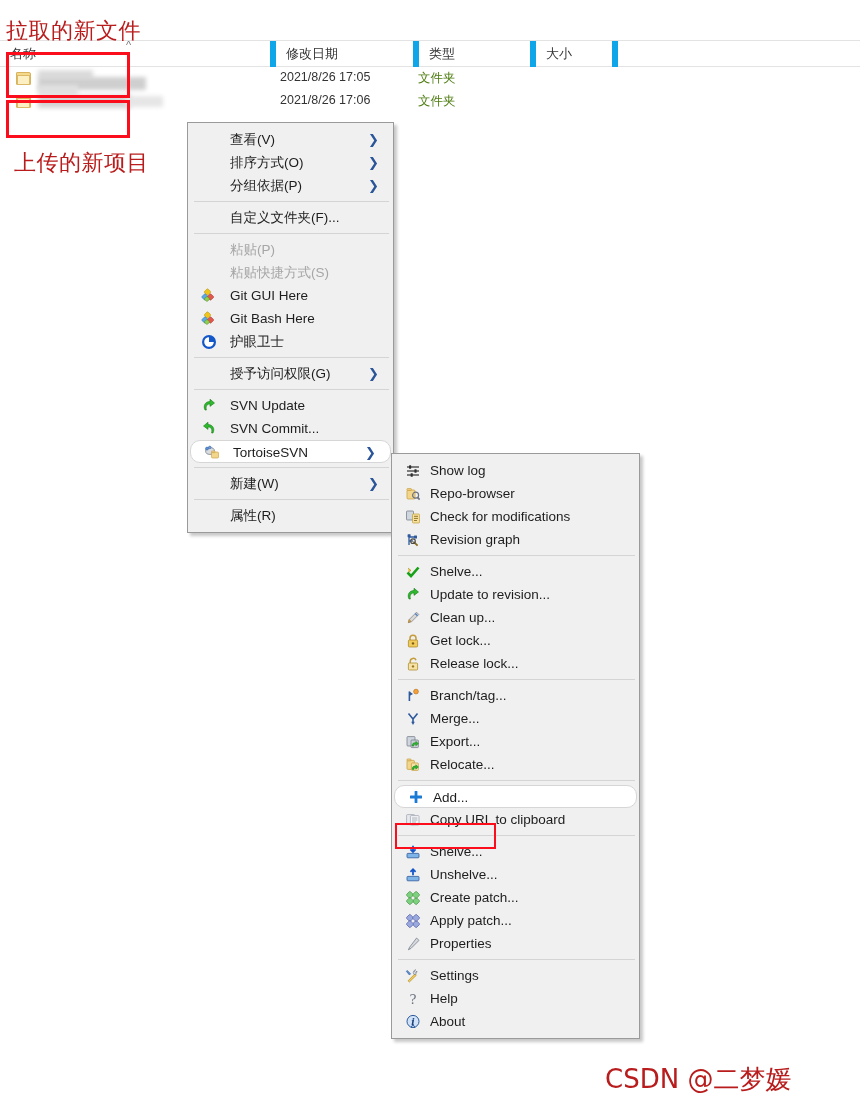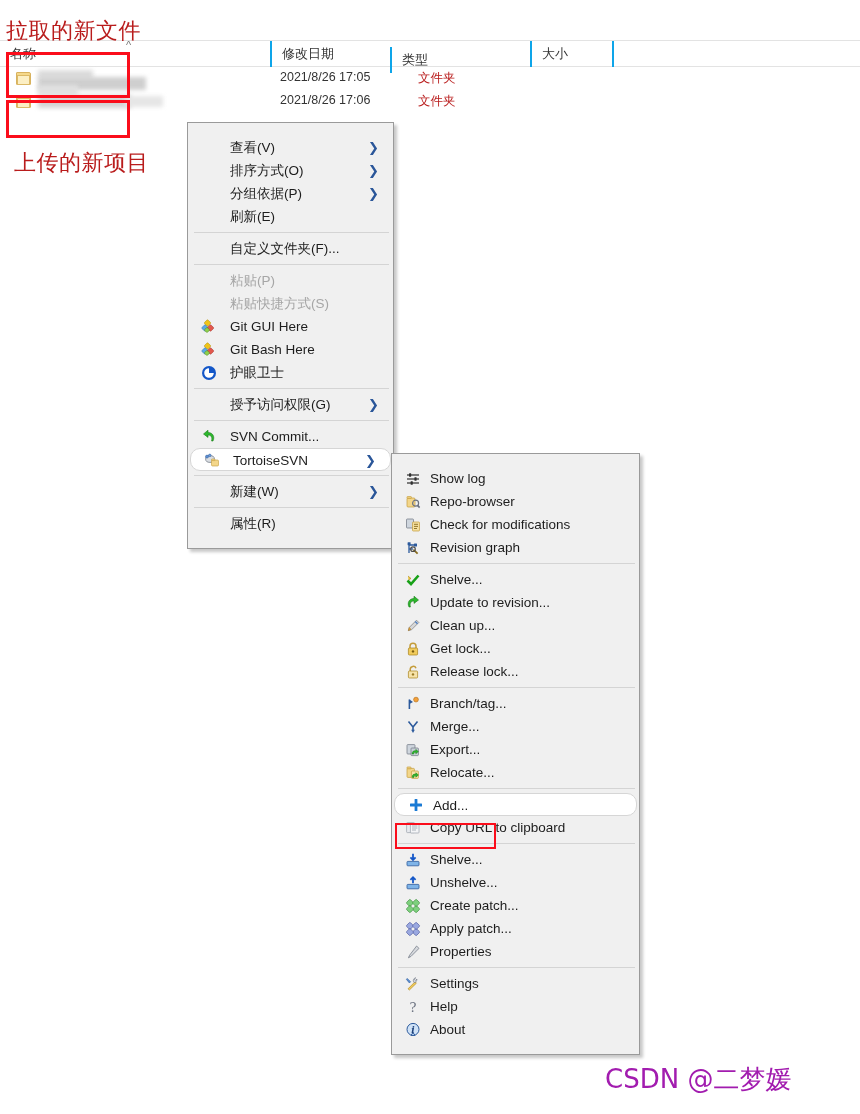--- a/index.html
+++ b/index.html
@@ -22,26 +22,26 @@
     position: absolute; left: 0; top: 40px; width: 860px; height: 27px;
     border-top: 1px solid #e3e3e3;
     border-bottom: 1px solid #e3e3e3;
     box-sizing: border-box;
   }
   .col-header {
     position: absolute; top: 0; height: 26px; line-height: 26px;
     font-size: 13px; color: #333;
     padding-left: 10px;
     box-sizing: border-box;
-    border-left: 2px solid #0ea5e9;
+    border-left: 6px solid #0ea5e9;
   }
   .col-header.first { border-left: none; }
   .col-name  { left: 0;   width: 270px; }
   .col-date  { left: 270px; width: 143px; }
-  .col-type  { left: 390px; width: 117px; margin-top: 6px; }
+  .col-type  { left: 413px; width: 117px; }
   .col-size  { left: 530px; width: 82px; }
   .col-pad   { left: 612px; width: 248px; }
 
   .sort-caret {
     position: absolute; left: 126px; top: 40px;
     font-size: 11px; color: #777; line-height: 10px;
   }
 
   .file-row { position: absolute; left: 0; width: 860px; height: 21px; }
   .file-row.r1 { top: 70px; }
@@ -65,21 +65,21 @@
     position: absolute; background: #d2d2d2;
     filter: blur(2px);
   }
   .redacted.b1a { left: 38px; top: 0px;  width: 55px; height: 9px;  background:#dcdcdc; }
   .redacted.b1b { left: 38px; top: 7px;  width: 108px; height: 13px; background:#cfcfcf; }
   .redacted.b2a { left: 38px; top: -8px; width: 40px; height: 10px; background:#e0e0e0; }
   .redacted.b2b { left: 38px; top: 2px;  width: 93px; height: 13px; background:#d4d4d4; }
   .redacted.b2c { left: 125px; top: 3px; width: 38px; height: 11px; background:#e6e6e6; }
 
   .cell-date { position: absolute; left: 280px; top: 0; font-size: 12.5px; color: #333; }
-  .cell-type { position: absolute; left: 418px; top: 0; font-size: 12.5px; color: #b91c1c; }
+  .cell-type { position: absolute; left: 418px; top: 0; font-size: 12.5px; color: #4d7c0f; }
 
   
   .anno-text {
     position: absolute; color: #b91c1c; font-size: 22px;
     font-family: Liberation Mono, monospace;
     white-space: nowrap; letter-spacing: 0.5px;
   }
   #anno-top   { left: 6px;  top: 16px; }
   #anno-bottom{ left: 14px; top: 148px; }
 
@@ -90,21 +90,21 @@
   #anno-box-1 { left: 6px;  top: 52px; width: 124px; height: 46px; }
   #anno-box-2 { left: 6px;  top: 100px; width: 124px; height: 38px; }
   #anno-box-add { left: 395px; top: 823px; width: 101px; height: 26px; border-width: 2px; }
 
   
   .ctx-menu {
     position: absolute;
     background: #f0f0f0;
     border: 1px solid #9a9a9a;
     box-shadow: 3px 3px 3px rgba(0,0,0,0.22);
-    padding: 13px 0;
+    padding: 5px 0;
     box-sizing: border-box;
   }
   .ctx-item {
     position: relative;
     height: 23px; line-height: 23px;
     font-size: 13.5px;
     color: #1d1d1d;
     white-space: nowrap;
     padding-left: 42px;
     box-sizing: border-box;
@@ -136,21 +136,21 @@
 
   
   #menu-explorer { left: 187px; top: 122px; width: 207px; }
   
   #menu-tsvn { left: 391px; top: 453px; width: 249px; }
   #menu-tsvn .ctx-item { padding-left: 38px; font-size: 13.5px; }
 
   
   #watermark {
     position: absolute; left: 605px; top: 1062px;
-    font-size: 26px; color: #a21caf;
+    font-size: 26px; color: #b91c1c;
     white-space: nowrap;
     font-family: "DejaVu Sans", "Liberation Sans", sans-serif;
   }
 </style>
 </head>
 <body>
 
 <div id="explorer">
 
   <div class="col-header-row">
@@ -189,21 +189,20 @@
 
 <div class="anno-text" id="anno-top">拉取的新文件</div>
 <div class="anno-text" id="anno-bottom">上传的新项目</div>
 <div class="anno-box" id="anno-box-1"></div>
 <div class="anno-box" id="anno-box-2"></div>
 
 <div class="ctx-menu" id="menu-explorer">
     <div class="ctx-item"><span class="ctx-label">查看(V)</span><span class="ctx-arrow">❯</span></div>
     <div class="ctx-item"><span class="ctx-label">排序方式(O)</span><span class="ctx-arrow">❯</span></div>
     <div class="ctx-item"><span class="ctx-label">分组依据(P)</span><span class="ctx-arrow">❯</span></div>
-    <div class="ctx-item"><span class="ctx-label">刷新(E)</span></div>
     <div class="ctx-sep"></div>
     <div class="ctx-item"><span class="ctx-label">自定义文件夹(F)...</span></div>
     <div class="ctx-sep"></div>
     <div class="ctx-item disabled"><span class="ctx-label">粘贴(P)</span></div>
     <div class="ctx-item disabled"><span class="ctx-label">粘贴快捷方式(S)</span></div>
     <div class="ctx-item"><svg class="ctx-icon" viewBox="0 0 16 16" width="16" height="16" xmlns="http://www.w3.org/2000/svg">
         <g>
           <rect x="4" y="1.5" width="5" height="5" rx="1" transform="rotate(45 6.5 4)" fill="#f0c419" stroke="#b08a00" stroke-width=".5"></rect>
           <rect x="1.5" y="6.5" width="5" height="5" rx="1" transform="rotate(45 4 9)" fill="#5aa9e6" stroke="#2d6ea8" stroke-width=".5"></rect>
           <rect x="7" y="6.5" width="5" height="5" rx="1" transform="rotate(45 9.5 9)" fill="#e2574c" stroke="#a13229" stroke-width=".5"></rect>
@@ -218,20 +217,23 @@
           <rect x="4" y="9" width="4" height="4" rx="1" transform="rotate(45 6 11)" fill="#8fd14f" stroke="#4f8a1f" stroke-width=".5"></rect>
         </g>
       </svg><span class="ctx-label">Git Bash Here</span></div>
     <div class="ctx-item"><svg class="ctx-icon" viewBox="0 0 16 16" width="16" height="16" xmlns="http://www.w3.org/2000/svg">
         <circle cx="8" cy="8" r="7" fill="#1457c8"></circle>
         <path d="M8 3.2a4.8 4.8 0 1 0 4.8 4.8H8z" fill="#fff"></path>
       </svg><span class="ctx-label">护眼卫士</span></div>
     <div class="ctx-sep"></div>
     <div class="ctx-item"><span class="ctx-label">授予访问权限(G)</span><span class="ctx-arrow">❯</span></div>
     <div class="ctx-sep"></div>
+    <div class="ctx-item"><svg class="ctx-icon" viewBox="0 0 16 16" width="16" height="16" xmlns="http://www.w3.org/2000/svg">
+        <path d="M4 12 C2 8 4 3.5 9 3.5 L9 1.2 L13.5 5 L9 8.4 L9 6 C5.6 6 4.6 8.6 5.4 12 Z" fill="#2db82d" stroke="#177a17" stroke-width=".6"></path>
+      </svg><span class="ctx-label">SVN Update</span></div>
     <div class="ctx-item"><svg class="ctx-icon" viewBox="0 0 16 16" width="16" height="16" xmlns="http://www.w3.org/2000/svg">
         <path d="M12 12 C14 8 12 3.5 7 3.5 L7 1.2 L2.5 5 L7 8.4 L7 6 C10.4 6 11.4 8.6 10.6 12 Z" fill="#2db82d" stroke="#177a17" stroke-width=".6"></path>
       </svg><span class="ctx-label">SVN Commit...</span></div>
     <div class="ctx-item hovered"><svg class="ctx-icon" viewBox="0 0 16 16" width="16" height="16" xmlns="http://www.w3.org/2000/svg">
         <g>
           <ellipse cx="6" cy="7" rx="4.4" ry="3.4" fill="#d9dde2" stroke="#6b7280" stroke-width=".7"></ellipse>
           <circle cx="3" cy="4.6" r="1.5" fill="#5b8fd4" stroke="#2c5a9c" stroke-width=".5"></circle>
           <circle cx="5.8" cy="3.4" r="1.3" fill="#6fa0dd" stroke="#2c5a9c" stroke-width=".5"></circle>
           <rect x="7.5" y="8" width="7" height="6" rx="1" fill="#f3d68a" stroke="#c49c3a" stroke-width=".6"></rect>
           <rect x="7.5" y="7" width="3.4" height="1.6" rx=".5" fill="#f3d68a" stroke="#c49c3a" stroke-width=".6"></rect>

